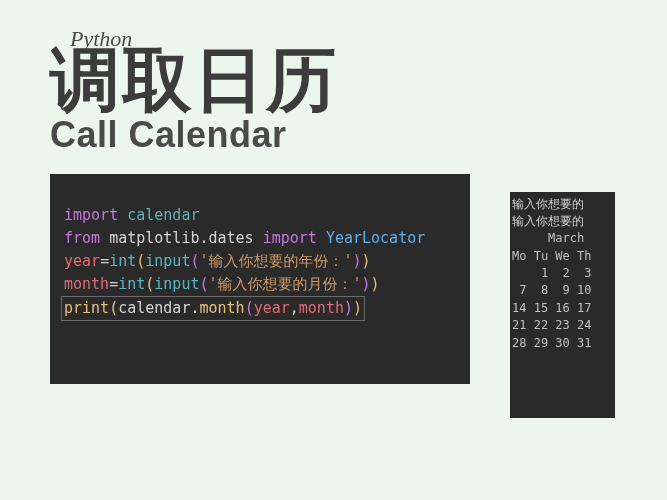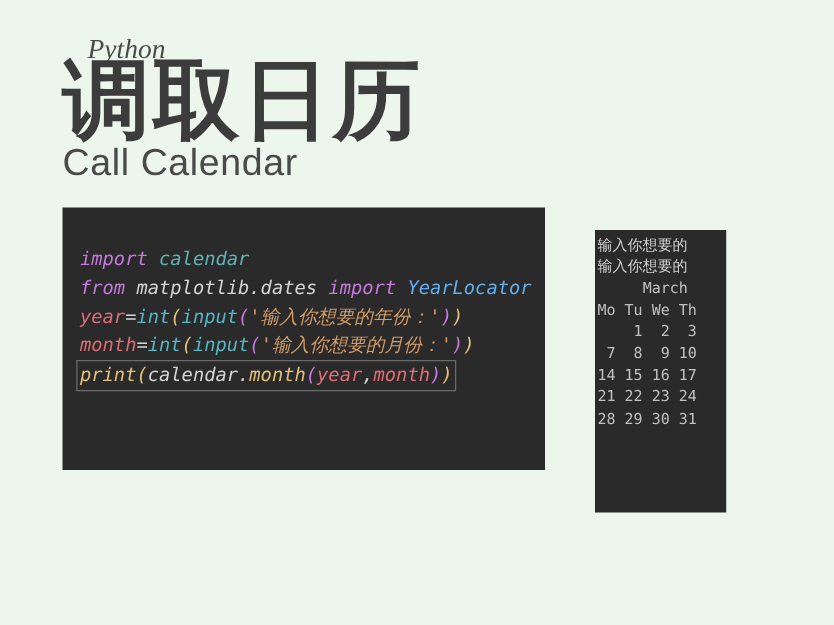--- a/index.html
+++ b/index.html
@@ -24,43 +24,42 @@
   }
   .title-zh {
     font-size: 70px;
     font-weight: 700;
     color: #3c3c3c;
     letter-spacing: 2px;
     line-height: 1.05;
     font-family: "PingFang SC","Hiragino Sans GB","Microsoft YaHei",sans-serif;
   }
   .title-en {
-    font-size: 30px;
+    font-size: 36px;
     color: #4a4a4a;
-    font-weight: 400;
+    font-weight: 700;
     margin-top: -4px;
     letter-spacing: 0.5px;
   }
   .content-row {
     display: flex;
     margin-top: 18px;
     margin-left: 50px;
     gap: 40px;
   }
   .code-panel {
     background: #2a2a2a;
-    width: 386px;
+    width: 420px;
     height: 210px;
     padding: 30px 14px 14px 14px;
     font-family: Consolas, "Courier New", monospace;
     font-size: 15px;
     line-height: 1.55;
     color: #d4d4d4;
     overflow: hidden;
-    font-style: italic;
   }
   .code-panel pre { white-space: pre; }
   .kw { color: #c678dd; }
   .mod { color: #5fb3b3; }
   .mod2 { color: #d4d4d4; }
   .cls { color: #61afef; }
   .func { color: #e5c07b; }
   .builtin { color: #56b6c2; }
   .str { color: #d19a66; }
   .var { color: #e06c75; }

